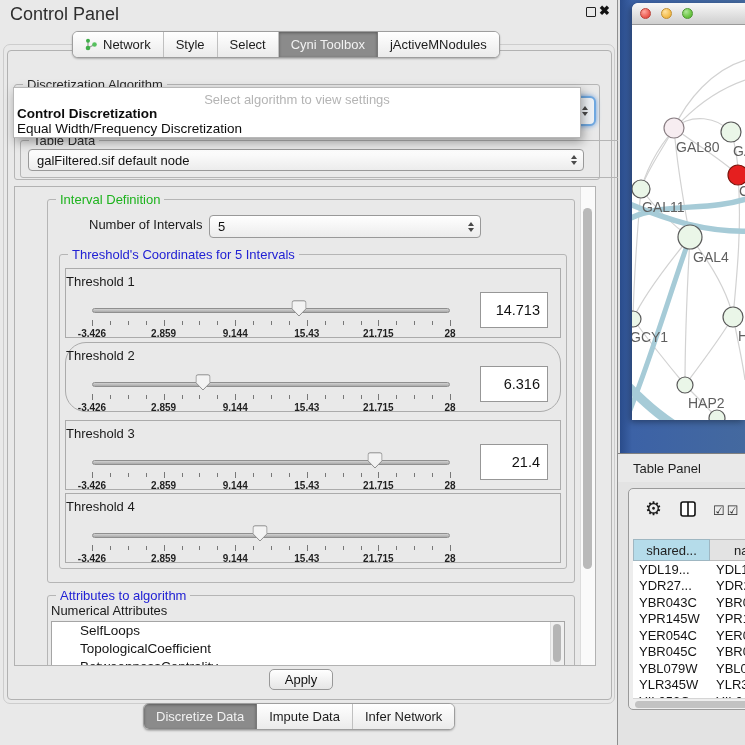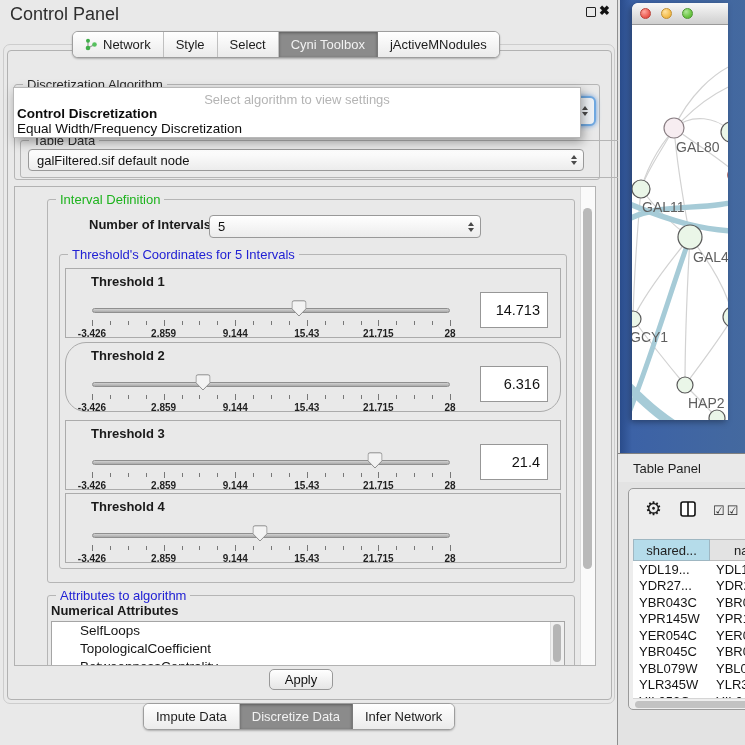--- a/index.html
+++ b/index.html
@@ -38,25 +38,25 @@
   .combo-fragment{position:absolute;left:570px;top:96px;width:22px;height:26px;border:2px solid #6fa8e0;box-shadow:0 0 5px rgba(90,150,220,.9);border-radius:6px;background:#eef2f6;z-index:4;}
   .popup{position:absolute;left:13px;top:87px;width:566px;height:49px;background:#fff;border:1px solid #b8b8b8;box-shadow:2px 4px 10px rgba(0,0,0,.35);z-index:5;}
   .popup-prompt{position:absolute;left:0;top:4px;width:100%;text-align:center;font-size:13px;color:#b4b4b4;}
   .popup-opt{position:absolute;left:3px;font-size:13.5px;color:#0c0c0c;white-space:nowrap;}
 
   
   .scrollpane{position:absolute;left:14px;top:186px;width:582px;height:480px;border:1px solid #b2b2b2;background:#e9e9e9;overflow:hidden;box-sizing:border-box;}
   .v-scrollbar{position:absolute;right:0;top:0;width:14px;height:478px;background:#fafafa;border-left:1px solid #dcdcdc;}
   .v-thumb{position:absolute;left:2px;top:21px;width:9px;height:361px;background:#b9b9b9;border-radius:5px;}
 
-  .bold-label{position:absolute;font-size:13px;font-weight:bold;color:#1a1a1a;white-space:nowrap;}
+  .bold-label{position:absolute;font-size:13px;font-weight:normal;color:#1a1a1a;white-space:nowrap;}
 
   
   .thr-panel{position:absolute;left:50px;width:496px;height:70px;border:1px solid #ababab;background:#e9e9e9;box-sizing:border-box;}
-  .thr-label{position:absolute;left:25px;top:5px;font-weight:bold;font-size:13px;color:#1a1a1a;}
+  .thr-label{position:absolute;left:0;top:5px;font-weight:normal;font-size:13px;color:#1a1a1a;}
   .thr-slider{position:absolute;left:26px;top:30px;width:358px;height:40px;}
   .thr-track{position:absolute;left:0;top:9px;width:100%;height:5px;background:linear-gradient(#d2d2d2,#a9a9a9);border:1px solid #8f8f8f;border-radius:3px;box-sizing:border-box;}
   .thr-thumb{position:absolute;top:1px;width:15px;height:17px;transform:translateX(-50%);}
   .ticks{position:absolute;left:0;top:21px;width:100%;height:7px;}
   .tick{position:absolute;width:1px;background:#777;}
   .tick.major{height:6px;top:0;}
   .tick.minor{height:4px;top:1px;}
   .tick-labels{position:absolute;left:0;top:29px;width:100%;height:12px;}
   .tick-lab{position:absolute;transform:translateX(-50%);font-size:10px;font-weight:bold;color:#1f1f1f;white-space:nowrap;}
   .thr-value{position:absolute;left:414px;top:23px;width:68px;height:36px;background:#fff;border:1px solid #979797;font-size:14.5px;color:#111;display:flex;align-items:center;justify-content:flex-end;padding-right:7px;box-sizing:border-box;}
@@ -65,21 +65,21 @@
   .attr-list{position:absolute;background:#fff;border:1px solid #a5a5a5;overflow:hidden;box-sizing:border-box;}
   .attr-item{height:18px;line-height:18px;padding-left:28px;font-size:13.5px;color:#141414;white-space:nowrap;}
   .list-scrollbar{position:absolute;right:0;top:0;width:13px;height:100%;background:#f0f0f0;border-left:1px solid #ddd;}
   .list-thumb{position:absolute;left:2px;top:2px;width:8px;height:38px;background:#b5b5b5;border-radius:4px;}
 
   .apply-btn{position:absolute;left:269px;top:669px;width:64px;height:21px;background:linear-gradient(#ffffff,#e6e6e6);border:1px solid #999;border-radius:5px;font-size:13px;color:#111;font-family:"Liberation Sans",sans-serif;}
 
   
   #right-side{position:absolute;left:618px;top:0;width:127px;height:745px;background:#e3e3e3;overflow:hidden;}
   .desktop{position:absolute;left:2px;top:0;width:125px;height:453px;background:linear-gradient(90deg,#2a4c8b 0px,#3c62a6 12px,#44699f 100%);}
-  .net-window{position:absolute;left:14px;top:3px;width:96px;height:417px;background:#fff;border-radius:6px 0 0 0;box-shadow:-2px 2px 6px rgba(0,0,0,.35);overflow:hidden;}
+  .net-window{position:absolute;left:14px;top:3px;width:113px;height:417px;background:#fff;border-radius:6px 0 0 0;box-shadow:-2px 2px 6px rgba(0,0,0,.35);overflow:hidden;}
   .net-titlebar{position:absolute;left:0;top:0;width:100%;height:22px;background:linear-gradient(#f8f8f8,#cfcfcf);border-bottom:1px solid #9a9a9a;border-radius:6px 0 0 0;box-sizing:border-box;}
   .light{position:absolute;top:5px;width:11px;height:11px;border-radius:50%;box-sizing:border-box;}
   .light.r{left:8px;background:radial-gradient(circle at 35% 30%,#ffa89f,#ec5f55 60%,#d83a30);border:1px solid #b94138;}
   .light.y{left:29px;background:radial-gradient(circle at 35% 30%,#ffe2a0,#f5bf4f 60%,#e0a33e);border:1px solid #c08f31;}
   .light.g{left:50px;background:radial-gradient(circle at 35% 30%,#b0e79a,#6cc644 60%,#55aa35);border:1px solid #4c9732;}
   #net-canvas{position:absolute;left:0;top:22px;}
 
   .tp-bar{position:absolute;left:0;top:453px;width:127px;height:29px;background:#e9e9e9;border-top:1px solid #808080;box-sizing:border-box;}
   .tp-title{position:absolute;left:15px;top:7px;font-size:13px;color:#1f1f1f;}
   .tp-panel{position:absolute;left:10px;top:488px;width:130px;height:222px;background:#ededed;border:1px solid #9a9a9a;border-radius:5px;overflow:hidden;box-sizing:border-box;}
@@ -364,25 +364,25 @@
       </div>
 
       <div class="v-scrollbar">
         <div class="v-thumb"></div>
       </div>
     </div>
 
     <button class="apply-btn">Apply</button>
 
     <div class="tabbar" id="bottom-tabs">
+        <div class="tab sel">
+          <span>Discretize Data</span>
+        </div>
         <div class="tab">
           <span>Impute Data</span>
-        </div>
-        <div class="tab sel">
-          <span>Discretize Data</span>
         </div>
         <div class="tab">
           <span>Infer Network</span>
         </div>
       </div>
   </section>
 
   <section id="right-side">
     <div class="desktop"></div>
 

